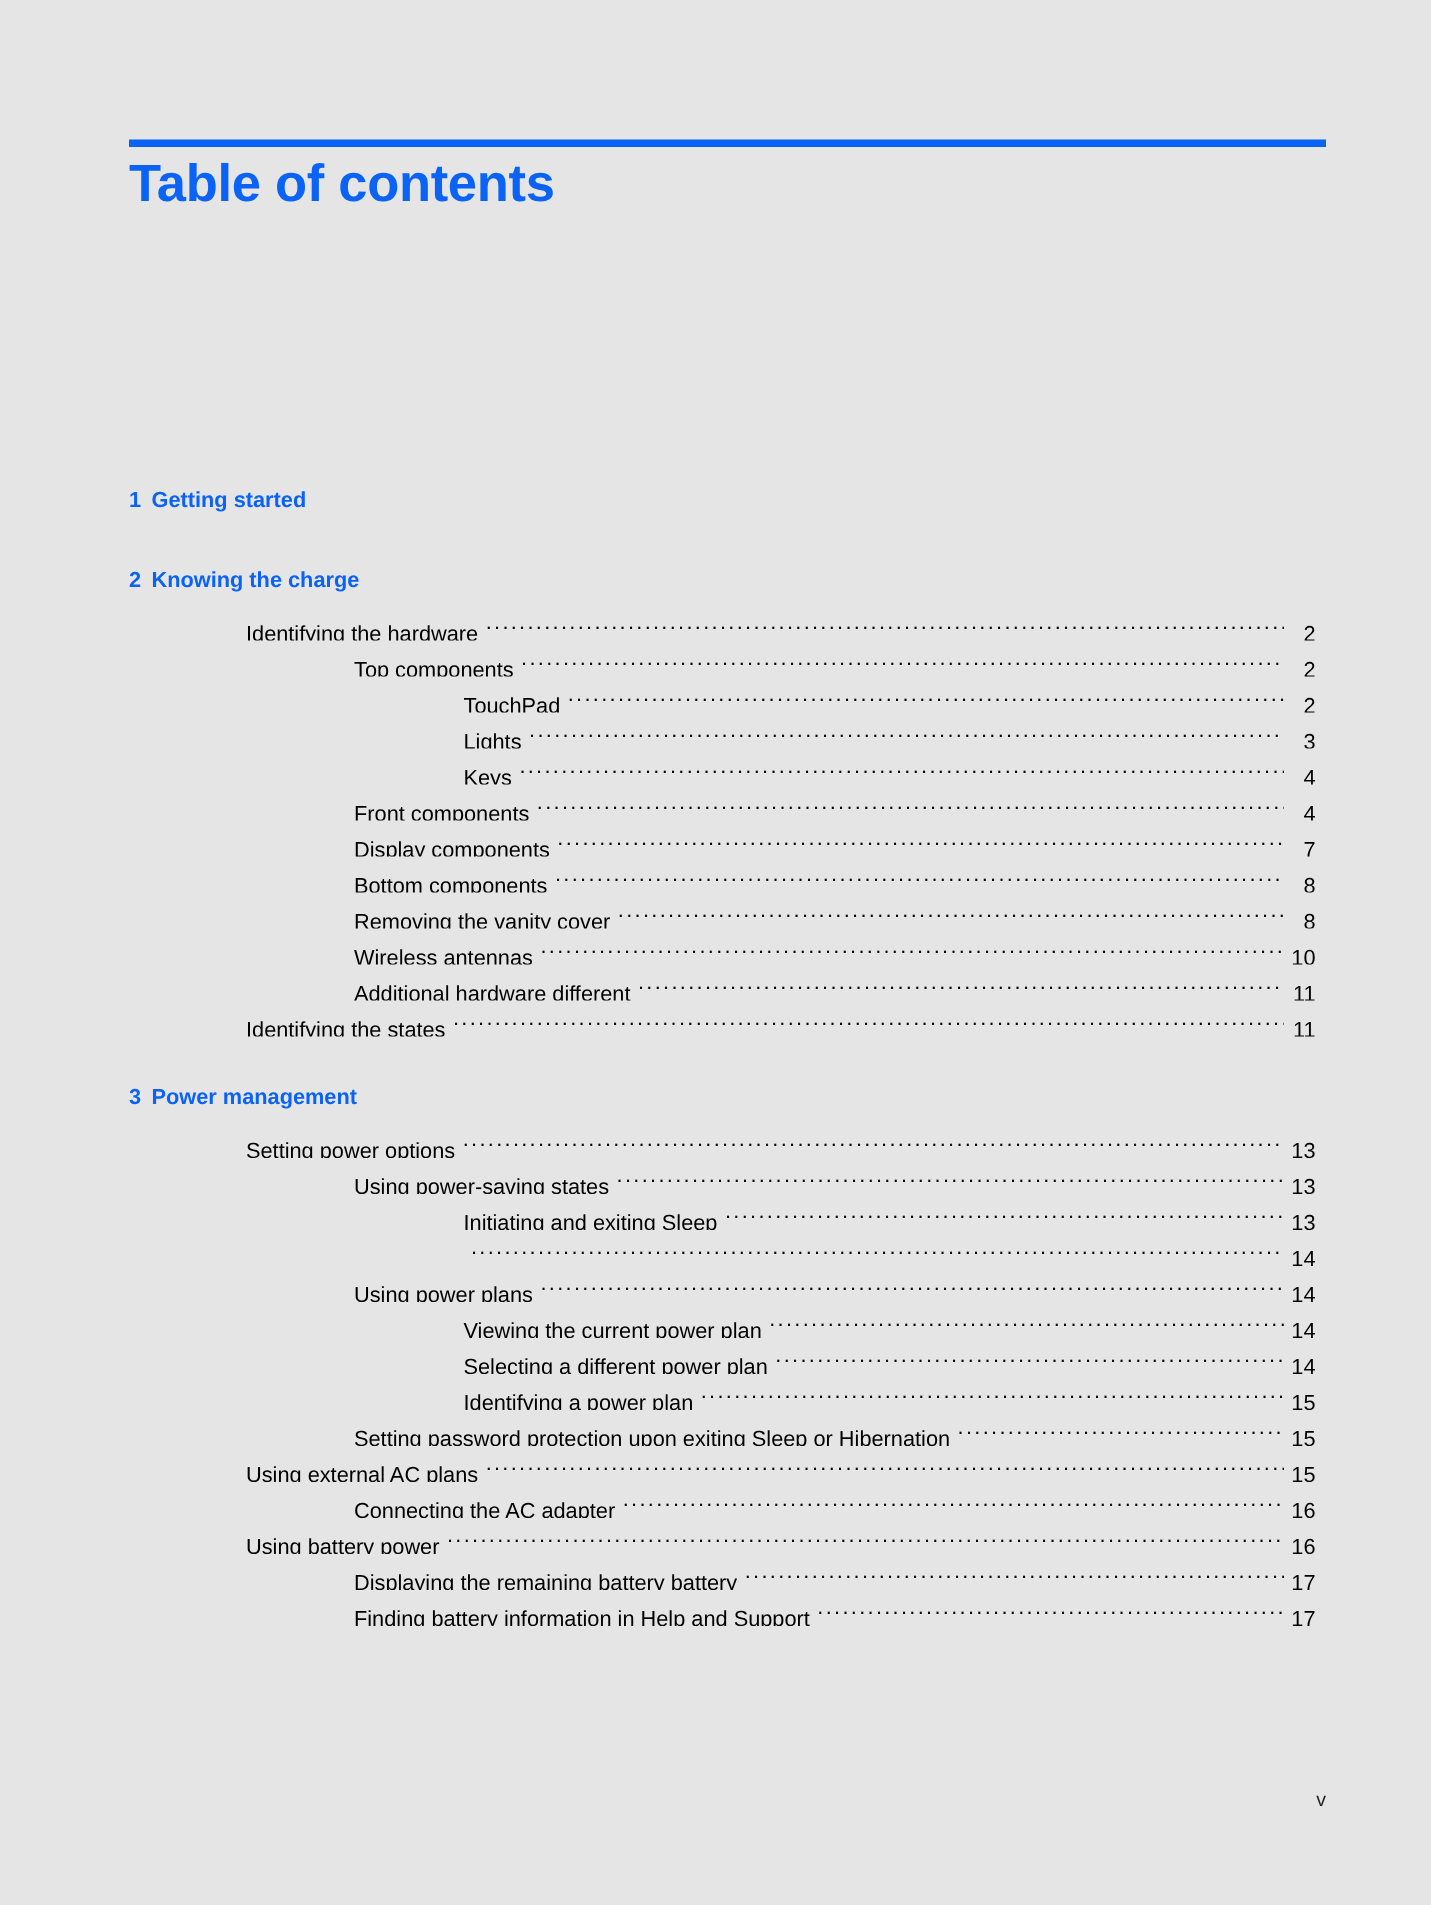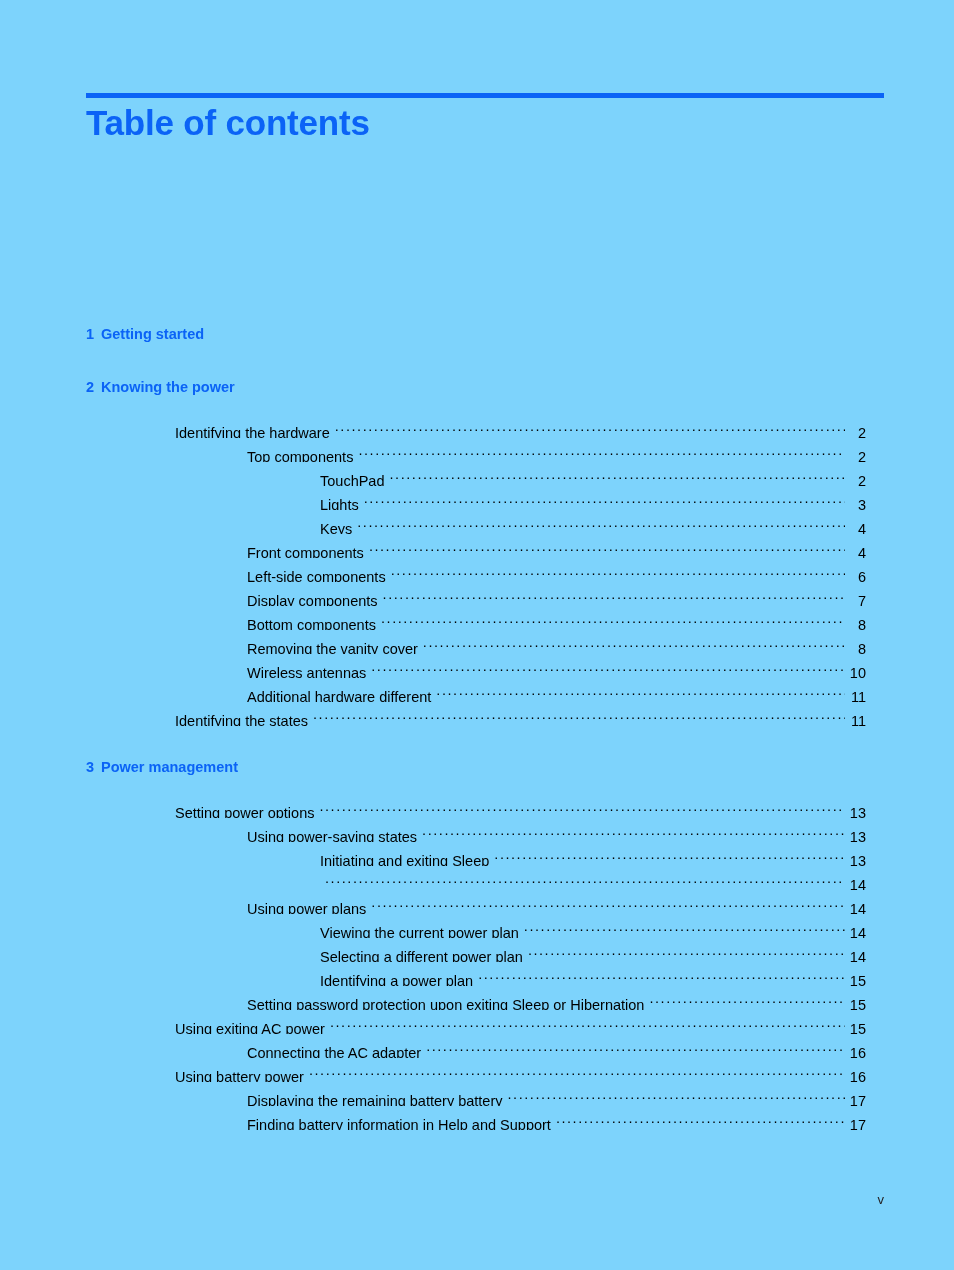--- a/index.html
+++ b/index.html
@@ -4,21 +4,21 @@
 <style>
   html, body {
     margin: 0;
     padding: 0;
     background: #ffffff;
   }
   .page {
     position: relative;
     width: 954px;
     height: 1270px;
-    background: #7dd3fc;
+    background: #e5e5e5;
     font-family: "Liberation Sans", sans-serif;
     overflow: hidden;
   }
 
   
   .title-rule {
     position: absolute;
     left: 86px;
     top: 93px;
     width: 798px;
@@ -67,21 +67,21 @@
   .chapter-title {
     display: inline-block;
   }
 
   
   .chapter + .chapter > .chapter-heading {
     margin-top: 29px;
   }
 
   .entries {
-    margin: 15px;
+    margin: 4px;
     padding: 0;
     list-style: none;
   }
   .entry {
     display: flex;
     align-items: baseline;
     height: 24px;
     line-height: 24px;
     font-size: 14.5px;
     color: #000000;
@@ -145,21 +145,21 @@
       <div class="chapter">
         <div class="chapter-heading">
           <span class="chapter-num">1</span>
           <span class="chapter-title">Getting started</span>
         </div>
         <ul class="entries"></ul>
       </div>
       <div class="chapter">
         <div class="chapter-heading">
           <span class="chapter-num">2</span>
-          <span class="chapter-title">Knowing the power</span>
+          <span class="chapter-title">Knowing the charge</span>
         </div>
         <ul class="entries">
           <li class="entry lvl1">
             <span class="label">Identifying the hardware</span>
             <span class="leader"></span>
             <span class="pageno">2</span>
           </li>
           <li class="entry lvl2">
             <span class="label">Top components</span>
             <span class="leader"></span>
@@ -177,25 +177,20 @@
           </li>
           <li class="entry lvl3">
             <span class="label">Keys</span>
             <span class="leader"></span>
             <span class="pageno">4</span>
           </li>
           <li class="entry lvl2">
             <span class="label">Front components</span>
             <span class="leader"></span>
             <span class="pageno">4</span>
-          </li>
-          <li class="entry lvl2">
-            <span class="label">Left-side components</span>
-            <span class="leader"></span>
-            <span class="pageno">6</span>
           </li>
           <li class="entry lvl2">
             <span class="label">Display components</span>
             <span class="leader"></span>
             <span class="pageno">7</span>
           </li>
           <li class="entry lvl2">
             <span class="label">Bottom components</span>
             <span class="leader"></span>
             <span class="pageno">8</span>
@@ -266,21 +261,21 @@
             <span class="label">Identifying a power plan</span>
             <span class="leader"></span>
             <span class="pageno">15</span>
           </li>
           <li class="entry lvl2">
             <span class="label">Setting password protection upon exiting Sleep or Hibernation</span>
             <span class="leader"></span>
             <span class="pageno">15</span>
           </li>
           <li class="entry lvl1">
-            <span class="label">Using exiting AC power</span>
+            <span class="label">Using external AC plans</span>
             <span class="leader"></span>
             <span class="pageno">15</span>
           </li>
           <li class="entry lvl2">
             <span class="label">Connecting the AC adapter</span>
             <span class="leader"></span>
             <span class="pageno">16</span>
           </li>
           <li class="entry lvl1">
             <span class="label">Using battery power</span>

